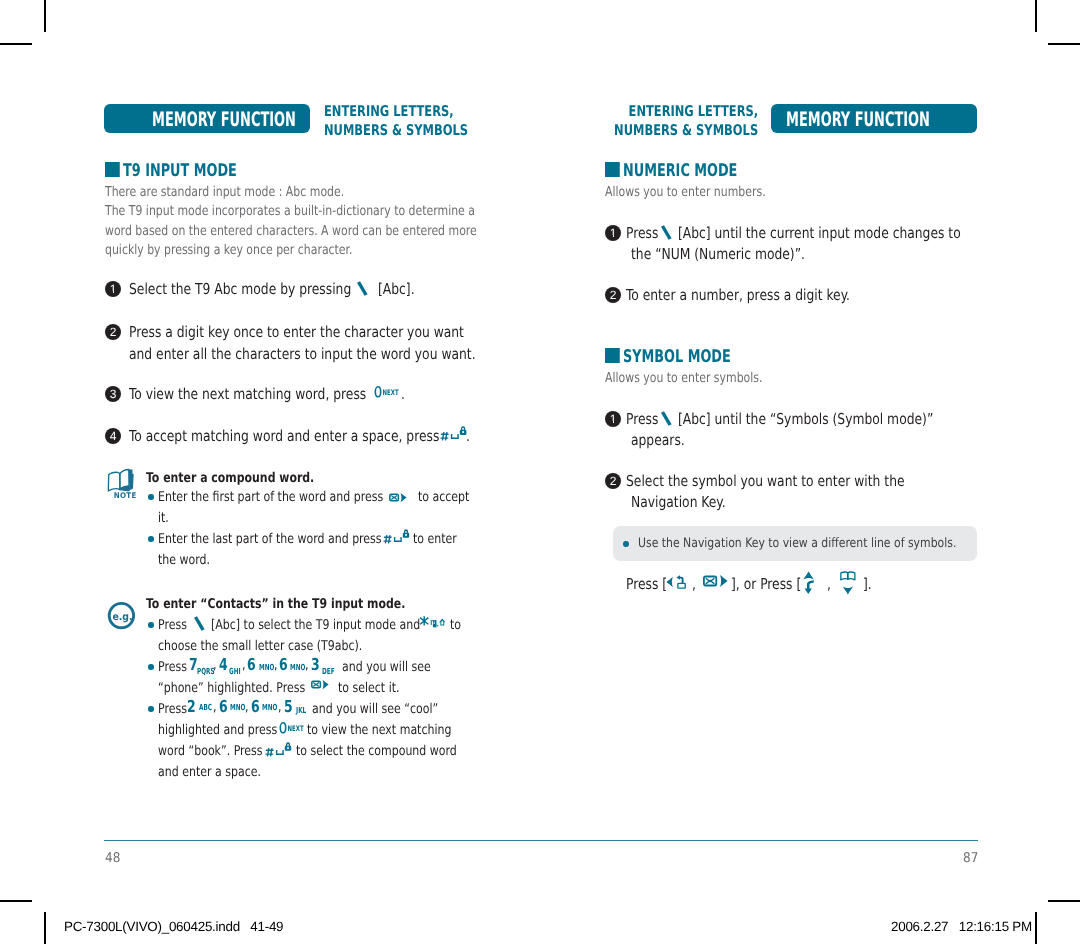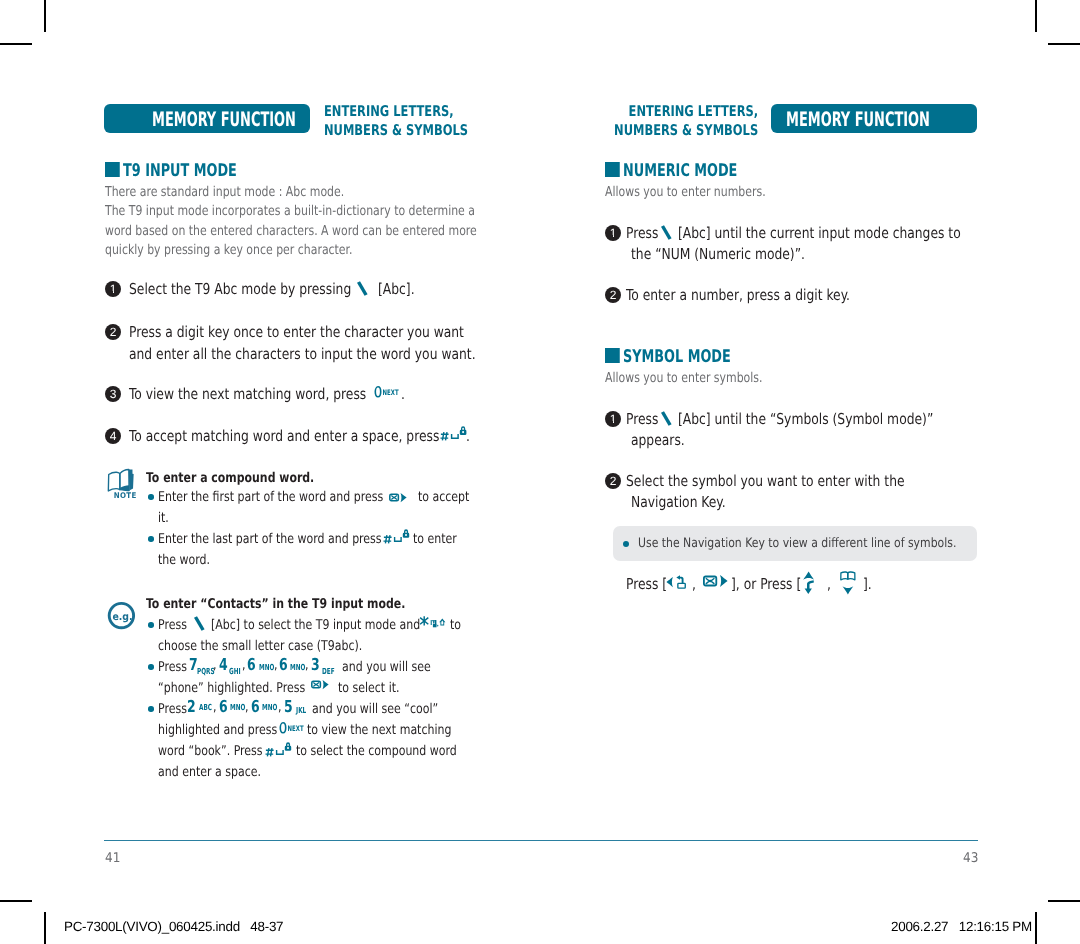--- a/index.html
+++ b/index.html
@@ -398,18 +398,18 @@
         <path d="M1.9 2.9 C3.4 2.2 5.0 1.9 6.5 2.0 C7.4 2.1 8.1 2.4 8.8 2.9 L8.8 9.2 C8.1 8.9 7.4 8.7 6.5 8.7 C4.9 8.7 3.4 9.1 1.8 9.8 Z"></path>
         <path d="M8.8 2.9 C9.5 2.4 10.3 2.1 11.2 2.0 C12.7 1.9 14.3 2.2 15.8 2.9 L15.9 9.8 C14.3 9.1 12.8 8.7 11.2 8.7 C10.3 8.7 9.5 8.9 8.8 9.2 Z"></path>
       </g>
 
       <path fill="#00708e" d="M8.9 24.4 C7.0 21.0 5.1 18.7 3.5 16.2 C5.1 17.4 6.9 18.0 8.9 18.0 C10.9 18.0 12.7 17.4 14.3 16.2 C12.7 18.7 10.8 21.0 8.9 24.4 Z"></path>
     </svg>
   </div>
   <div class="itxt" style="left:863px;top:574px;white-space:nowrap;">].</div>
 
   <div class="rule" style="left:104px;top:840px;width:874px;"></div>
-  <div class="pnum" style="left:105px;top:852px;">41</div>
-  <div class="pnum" style="left:963px;top:852px;">43</div>
-
-  <div class="foot" style="left:64px;top:919px;">PC-7300L(VIVO)_060425.indd   48-37</div>
+  <div class="pnum" style="left:105px;top:852px;">48</div>
+  <div class="pnum" style="left:963px;top:852px;">87</div>
+
+  <div class="foot" style="left:64px;top:919px;">PC-7300L(VIVO)_060425.indd   41-49</div>
   <div class="foot" style="left:891px;top:919px;">2006.2.27   12:16:15 PM</div>
 </div>
 
 </body></html>

